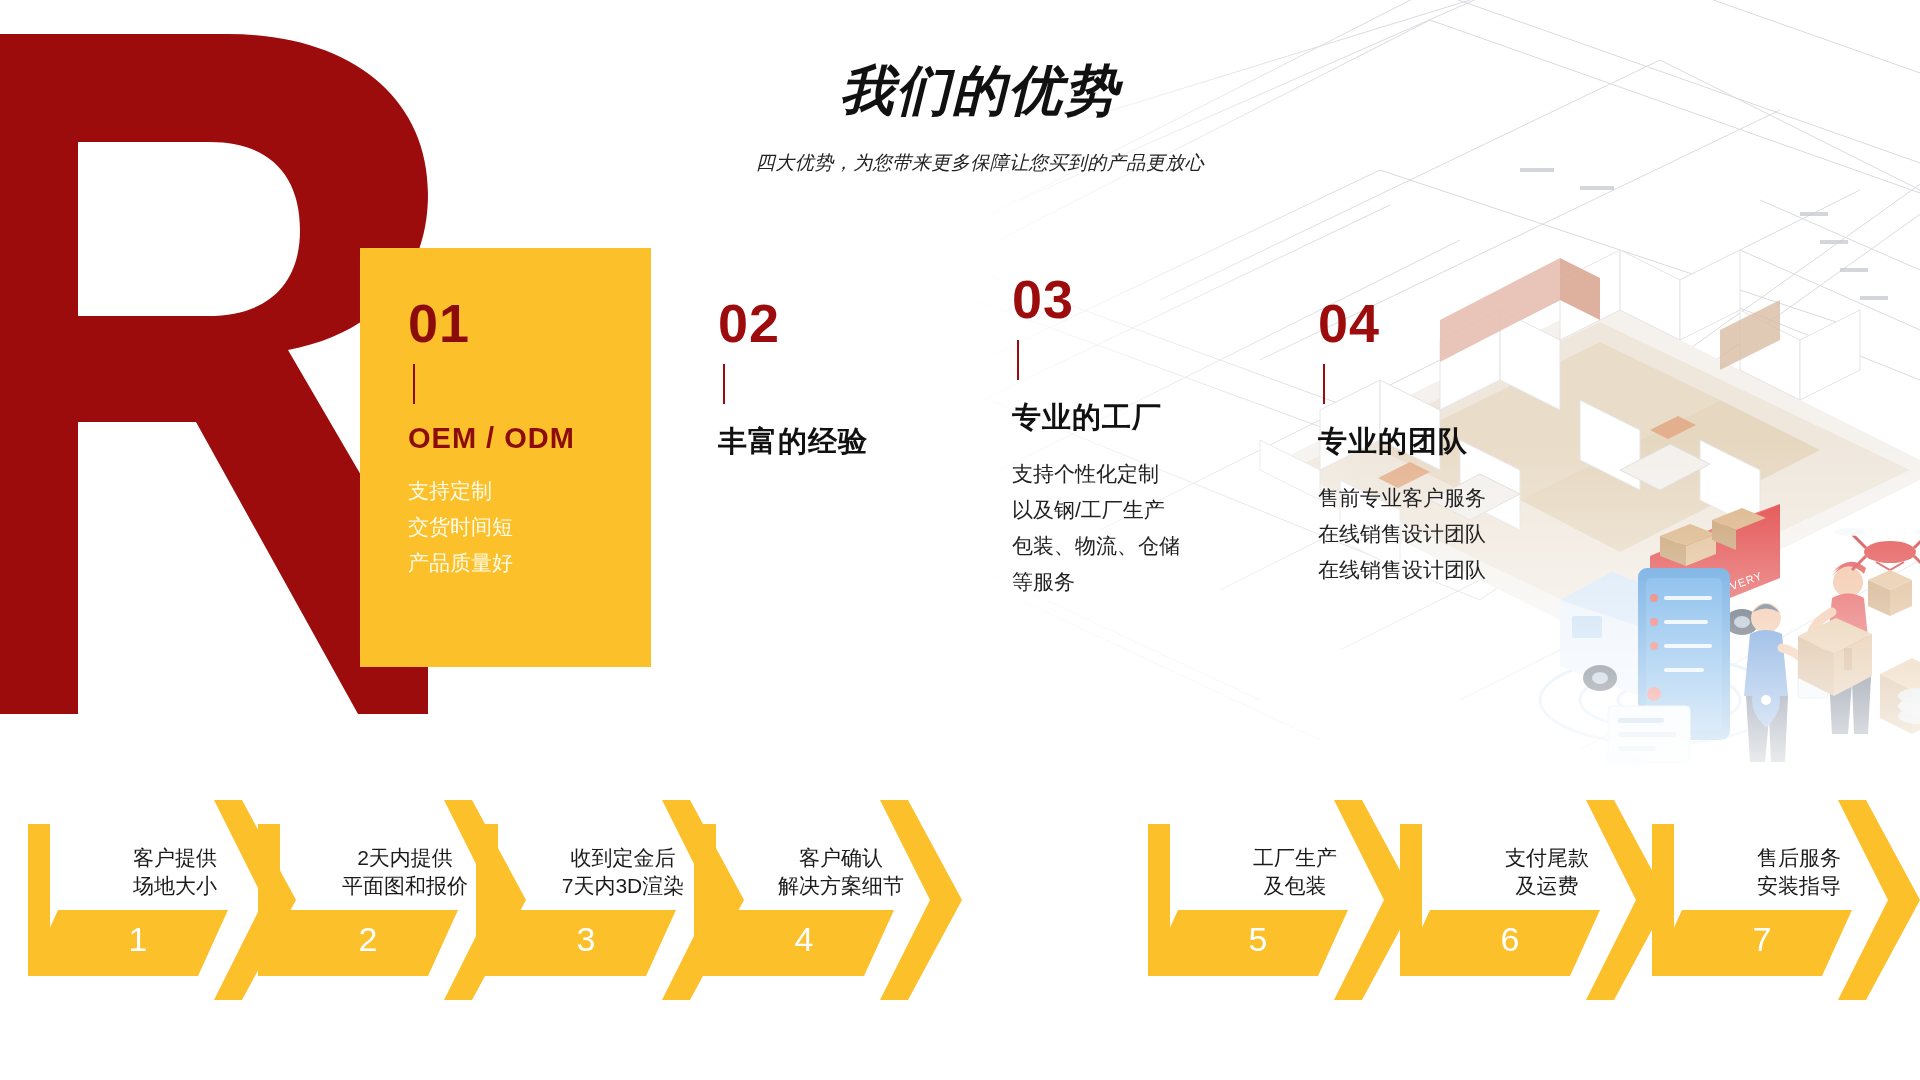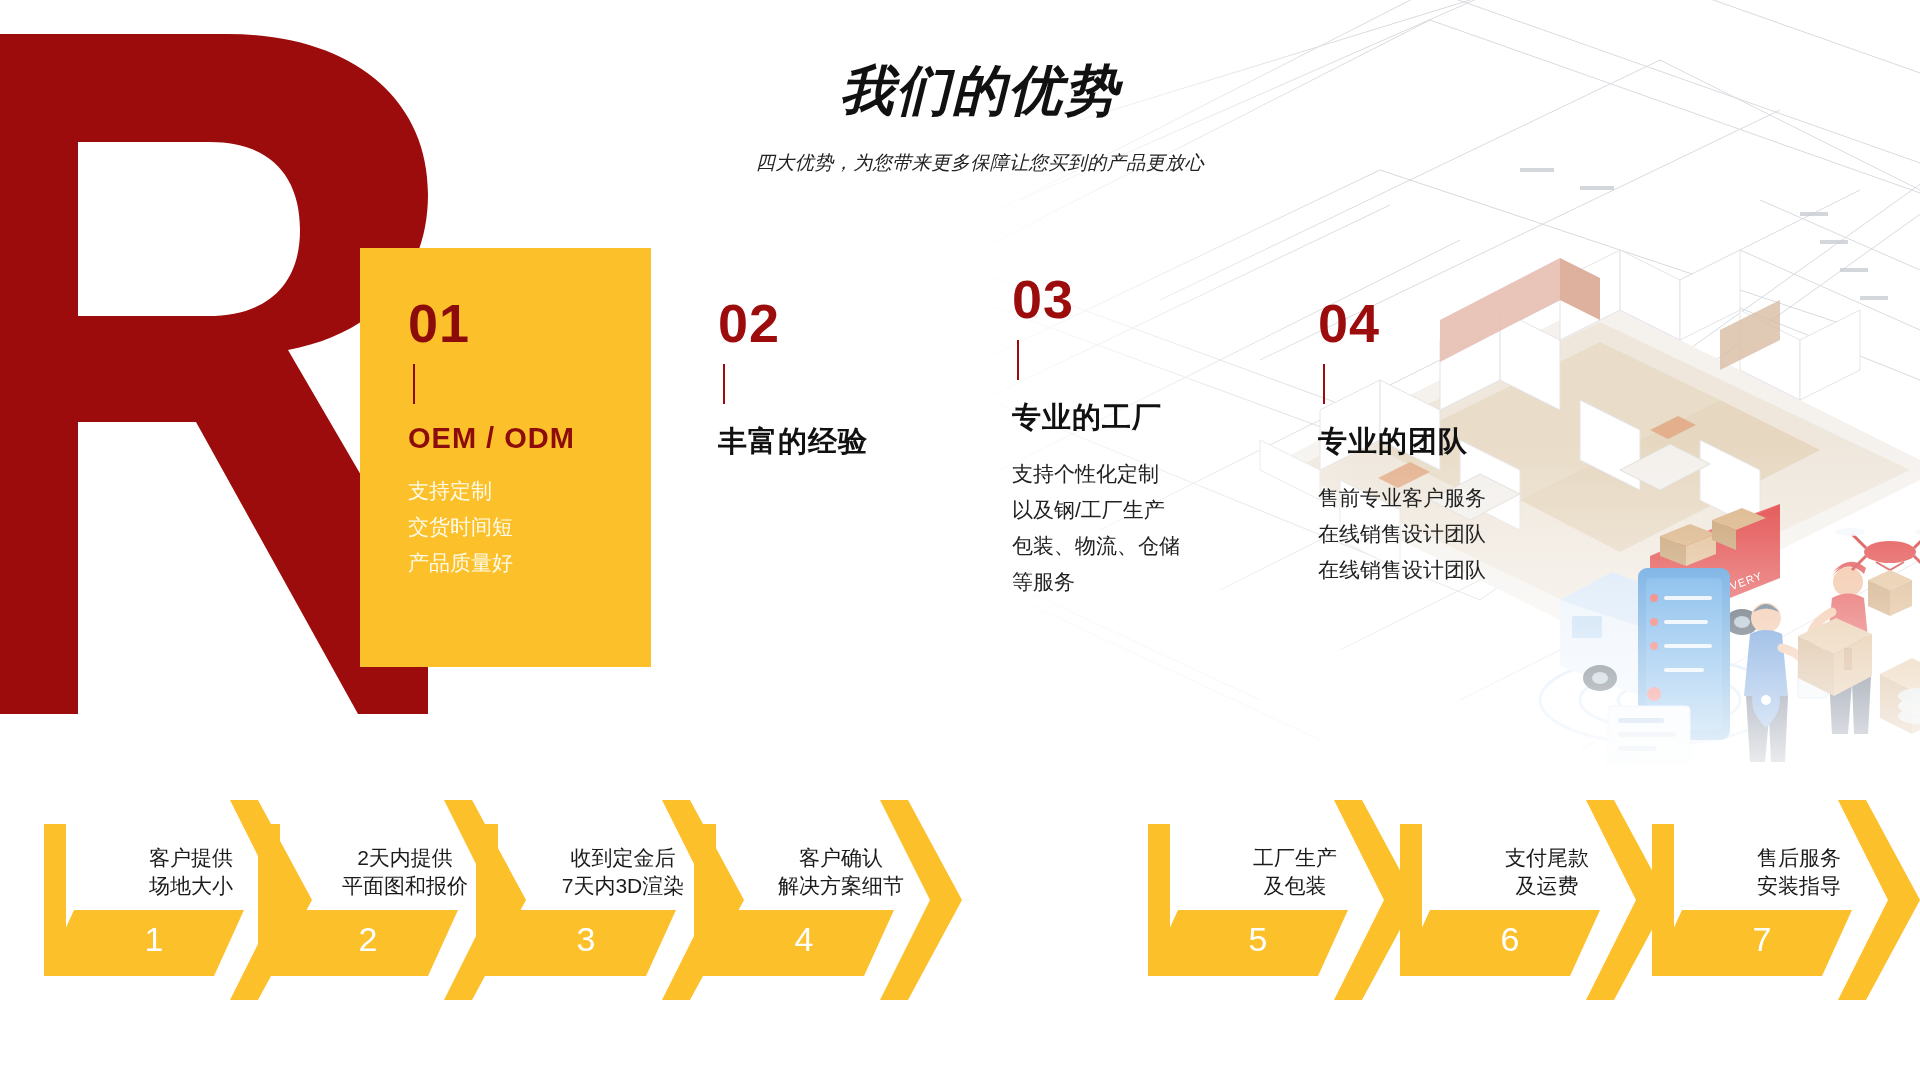--- a/index.html
+++ b/index.html
@@ -350,21 +350,21 @@
   <div class="adv-title">专业的团队</div>
   <ul class="adv-list">
     <li>售前专业客户服务</li>
     <li>在线销售设计团队</li>
     <li>在线销售设计团队</li>
   </ul>
 </div>
 
 <div id="process">
 
-  <div class="step" style="left:44px;">
+  <div class="step" style="left:28px;">
     <svg width="268" height="200" viewBox="0 0 268 200" xmlns="http://www.w3.org/2000/svg">
       <path d="M0 24 L22 24 L22 152 L52 110 L52 176 L0 176 Z" fill="#fbc02a"></path>
       <path d="M30 110 L200 110 L170 176 L0 176 Z" fill="#fbc02a"></path>
       <path d="M186 0 L214 0 L268 100 L214 200 L186 200 L236 100 Z" fill="#fbc02a"></path>
     </svg>
     <div class="step-text">客户提供
 场地大小</div>
     <div class="step-number">1</div>
   </div>
 

